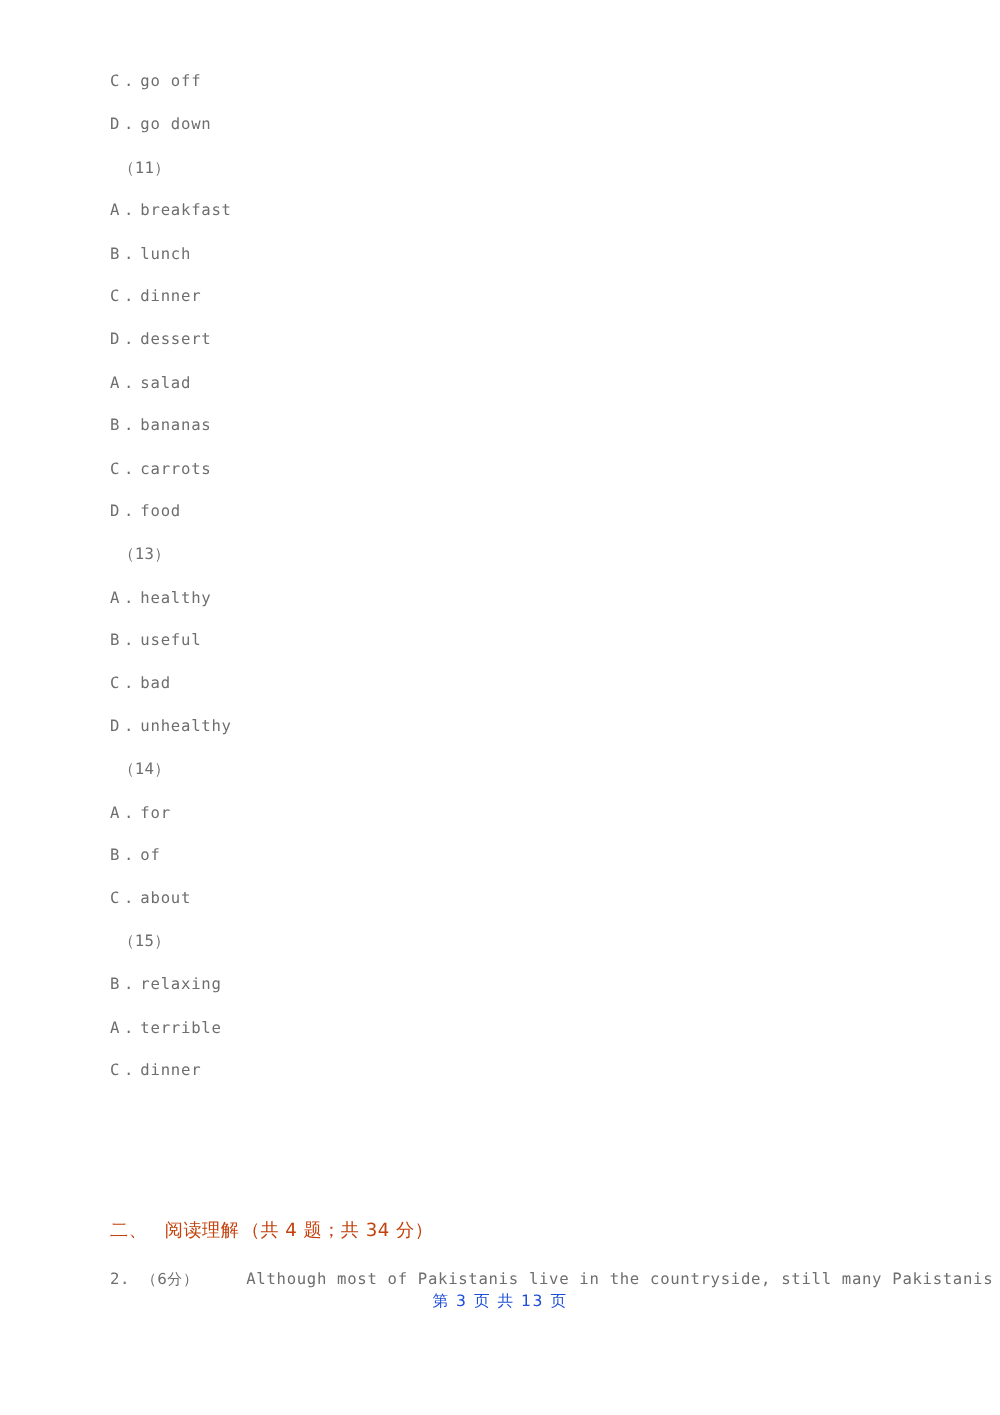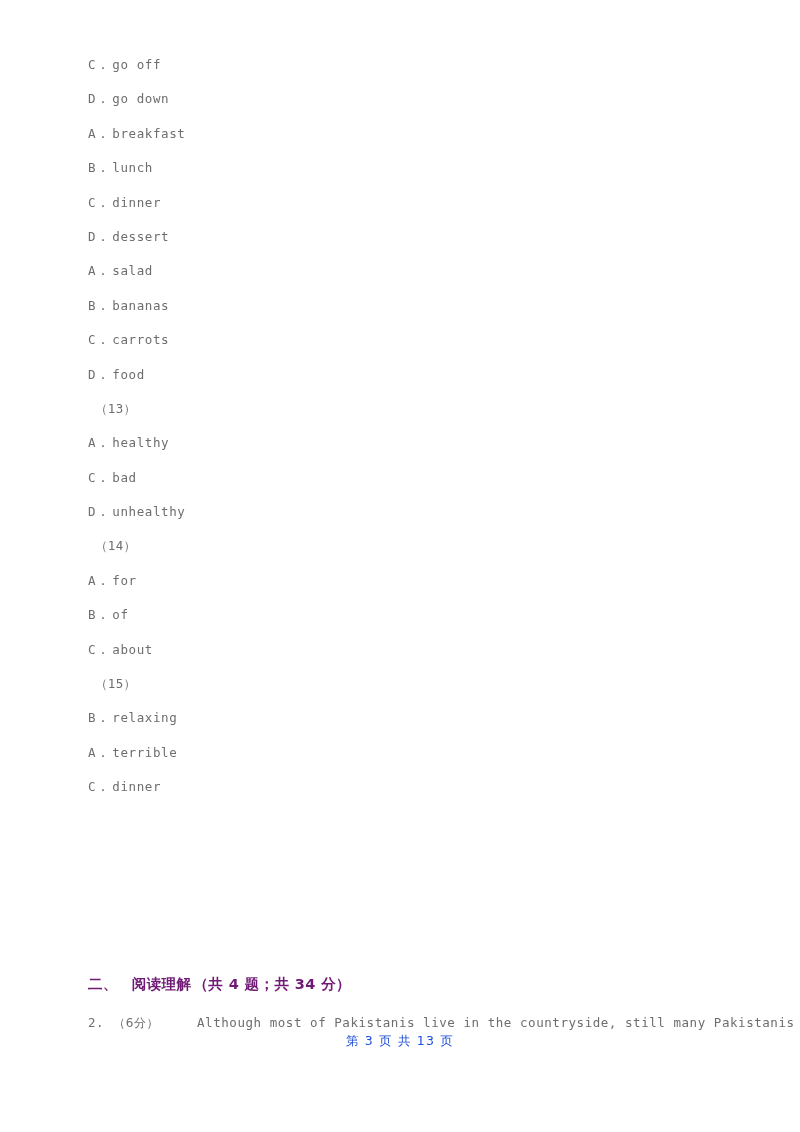--- a/index.html
+++ b/index.html
@@ -63,23 +63,23 @@
 
   .opt-text {
     display: inline-block;
   }
 
   .section-heading {
     position: absolute;
     left: 88px;
     top: 975px;
     font-family: "DejaVu Sans", sans-serif;
-    font-weight: bold;
+    font-weight: normal;
     font-size: 14.5px;
-    color: #701a75;
+    color: #c2410c;
     letter-spacing: 0.4px;
     white-space: nowrap;
   }
   .section-heading .sh-num {
     display: inline-block;
   }
   .section-heading .sh-gap {
     display: inline-block;
     width: 14px;
   }
@@ -133,30 +133,32 @@
   }
 </style>
 </head>
 <body>
 
 <div class="page">
 
   <div class="body-flow">
       <div class="line option"><span class="opt-letter">C</span><span class="opt-dot">.</span><span class="opt-text">go off</span></div>
       <div class="line option"><span class="opt-letter">D</span><span class="opt-dot">.</span><span class="opt-text">go down</span></div>
+      <div class="line blank-num">（11）</div>
       <div class="line option"><span class="opt-letter">A</span><span class="opt-dot">.</span><span class="opt-text">breakfast</span></div>
       <div class="line option"><span class="opt-letter">B</span><span class="opt-dot">.</span><span class="opt-text">lunch</span></div>
       <div class="line option"><span class="opt-letter">C</span><span class="opt-dot">.</span><span class="opt-text">dinner</span></div>
       <div class="line option"><span class="opt-letter">D</span><span class="opt-dot">.</span><span class="opt-text">dessert</span></div>
       <div class="line option"><span class="opt-letter">A</span><span class="opt-dot">.</span><span class="opt-text">salad</span></div>
       <div class="line option"><span class="opt-letter">B</span><span class="opt-dot">.</span><span class="opt-text">bananas</span></div>
       <div class="line option"><span class="opt-letter">C</span><span class="opt-dot">.</span><span class="opt-text">carrots</span></div>
       <div class="line option"><span class="opt-letter">D</span><span class="opt-dot">.</span><span class="opt-text">food</span></div>
       <div class="line blank-num">（13）</div>
       <div class="line option"><span class="opt-letter">A</span><span class="opt-dot">.</span><span class="opt-text">healthy</span></div>
+      <div class="line option"><span class="opt-letter">B</span><span class="opt-dot">.</span><span class="opt-text">useful</span></div>
       <div class="line option"><span class="opt-letter">C</span><span class="opt-dot">.</span><span class="opt-text">bad</span></div>
       <div class="line option"><span class="opt-letter">D</span><span class="opt-dot">.</span><span class="opt-text">unhealthy</span></div>
       <div class="line blank-num">（14）</div>
       <div class="line option"><span class="opt-letter">A</span><span class="opt-dot">.</span><span class="opt-text">for</span></div>
       <div class="line option"><span class="opt-letter">B</span><span class="opt-dot">.</span><span class="opt-text">of</span></div>
       <div class="line option"><span class="opt-letter">C</span><span class="opt-dot">.</span><span class="opt-text">about</span></div>
       <div class="line blank-num">（15）</div>
       <div class="line option"><span class="opt-letter">B</span><span class="opt-dot">.</span><span class="opt-text">relaxing</span></div>
       <div class="line option"><span class="opt-letter">A</span><span class="opt-dot">.</span><span class="opt-text">terrible</span></div>
       <div class="line option"><span class="opt-letter">C</span><span class="opt-dot">.</span><span class="opt-text">dinner</span></div>

